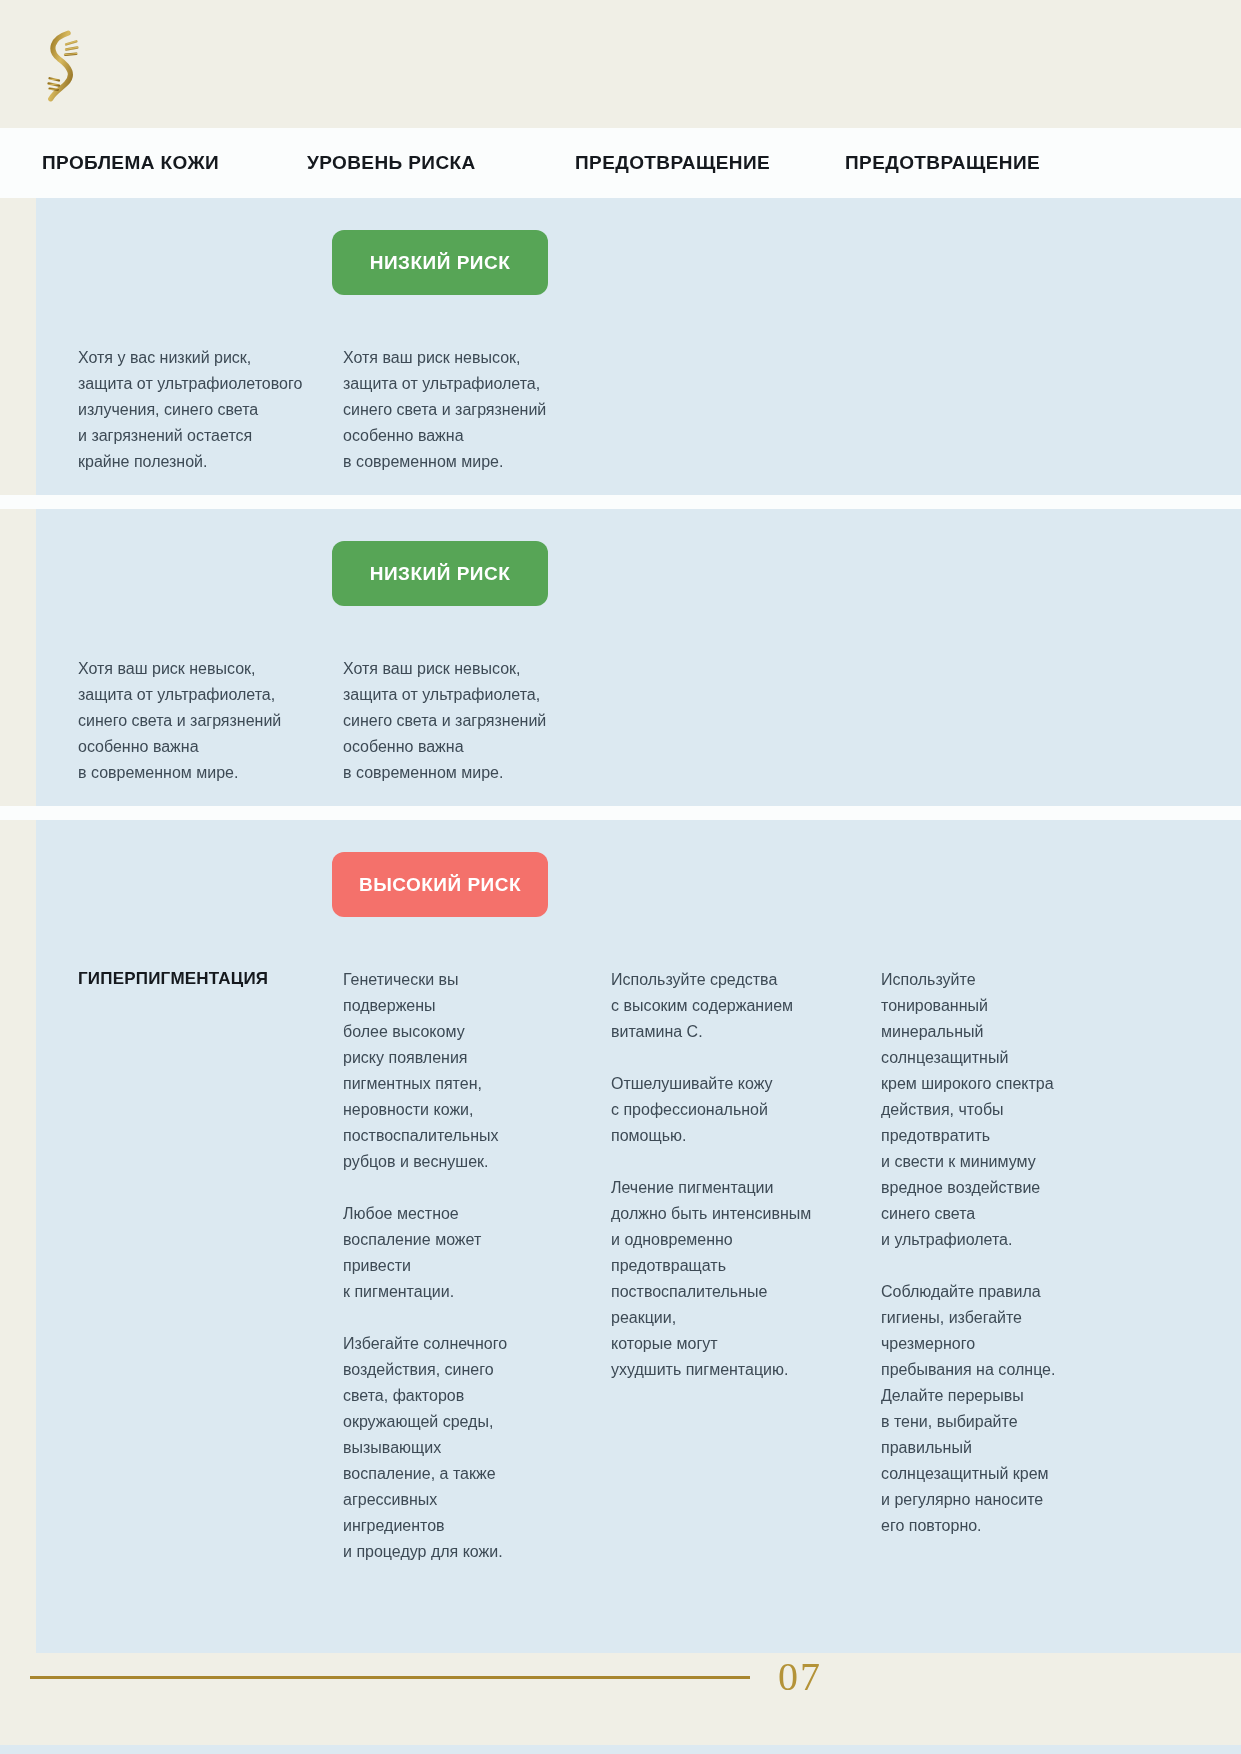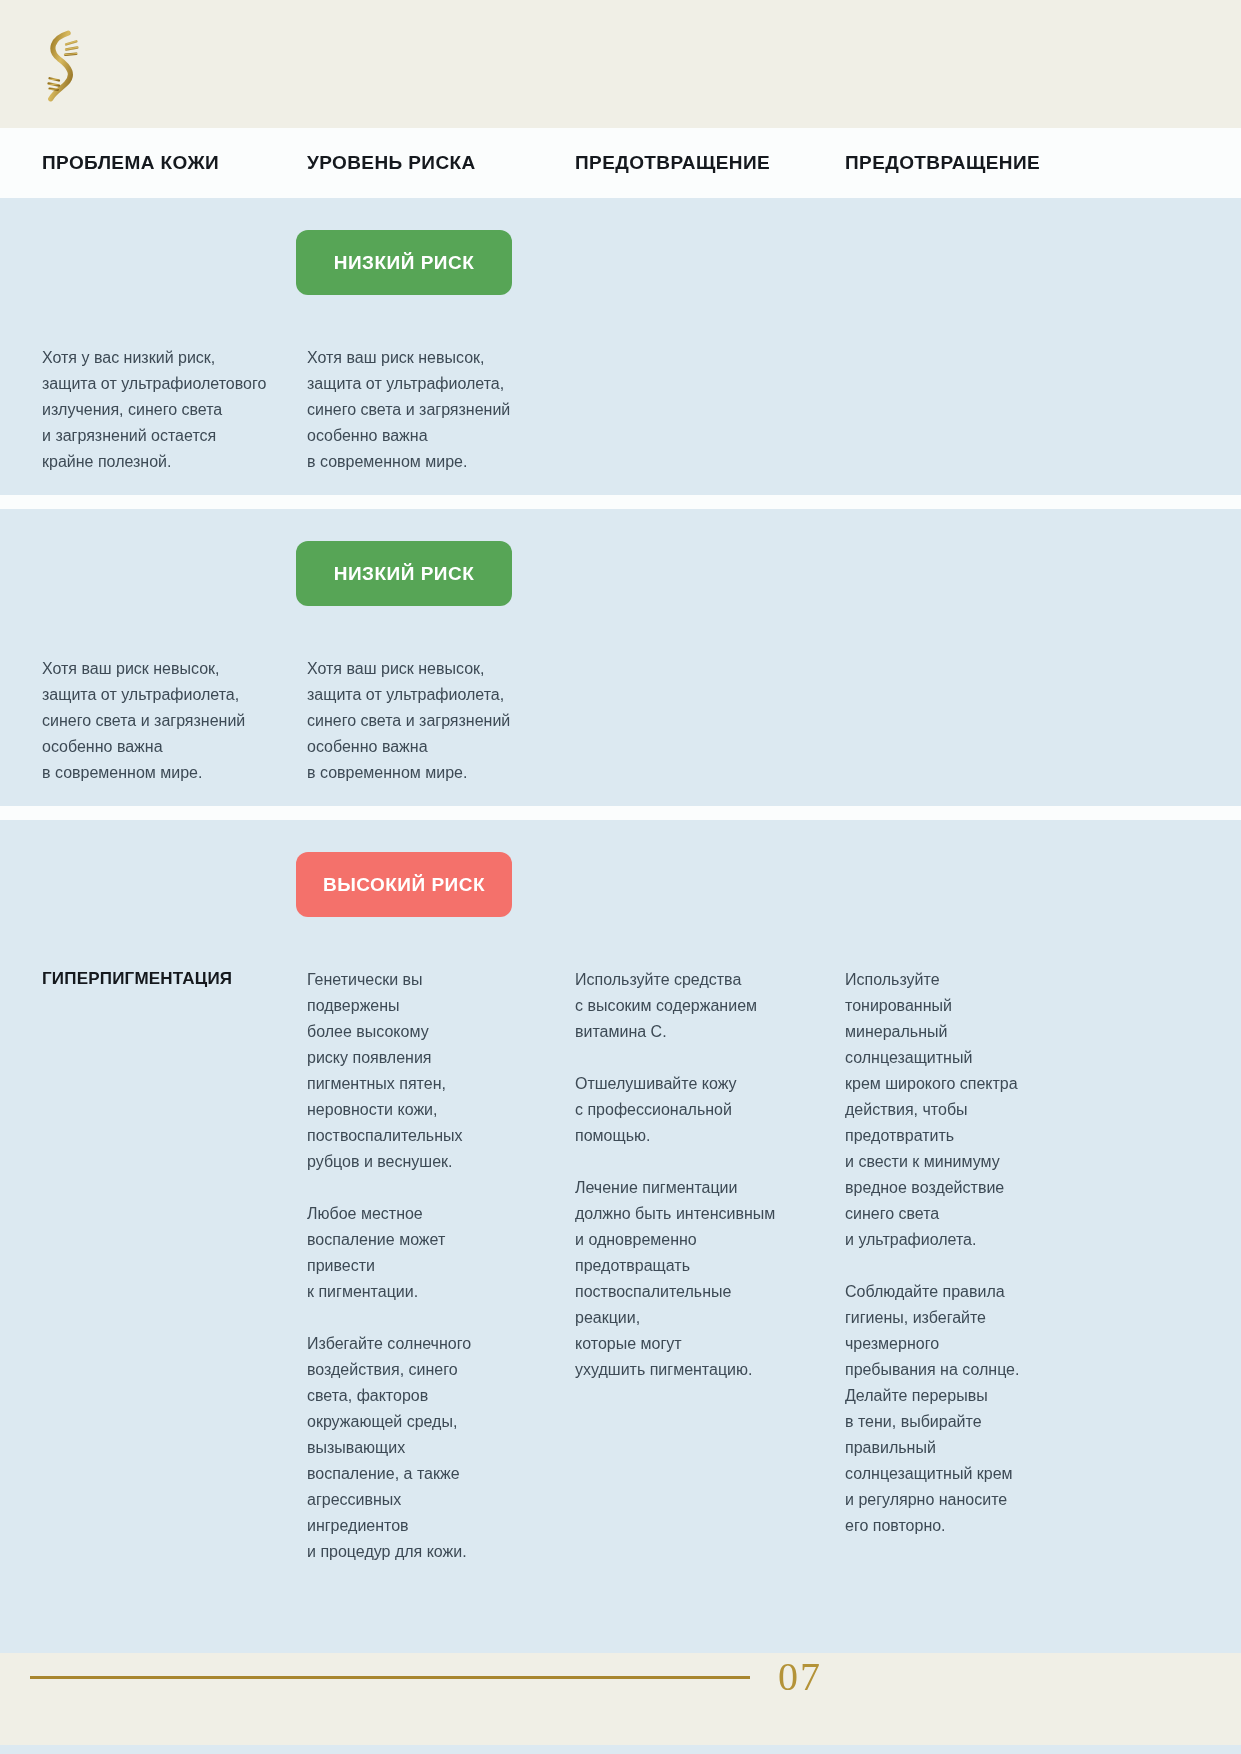--- a/index.html
+++ b/index.html
@@ -28,20 +28,21 @@
     align-items:center;padding-left:42px;
   }
   .header-band .col-label{
     font-size:19px;font-weight:700;color:var(--heading-text);
     letter-spacing:.4px;white-space:nowrap;
   }
   .sections{position:absolute;top:198px;left:0;width:1241px;}
   .section{
     background:var(--section-bg);
     padding:32px 0 0 42px;
+    margin-left:36px;
   }
   .section.s1{min-height:297px;}
   .section.s2{min-height:297px;}
   .section.s3{min-height:833px;}
   .gap{height:14px;background:var(--band-bg);}
   .badge{
     margin-left:254px;width:216px;height:65px;border-radius:12px;
     display:flex;align-items:center;justify-content:center;
     color:var(--badge-text);font-size:19px;font-weight:700;letter-spacing:.5px;
     white-space:nowrap;

